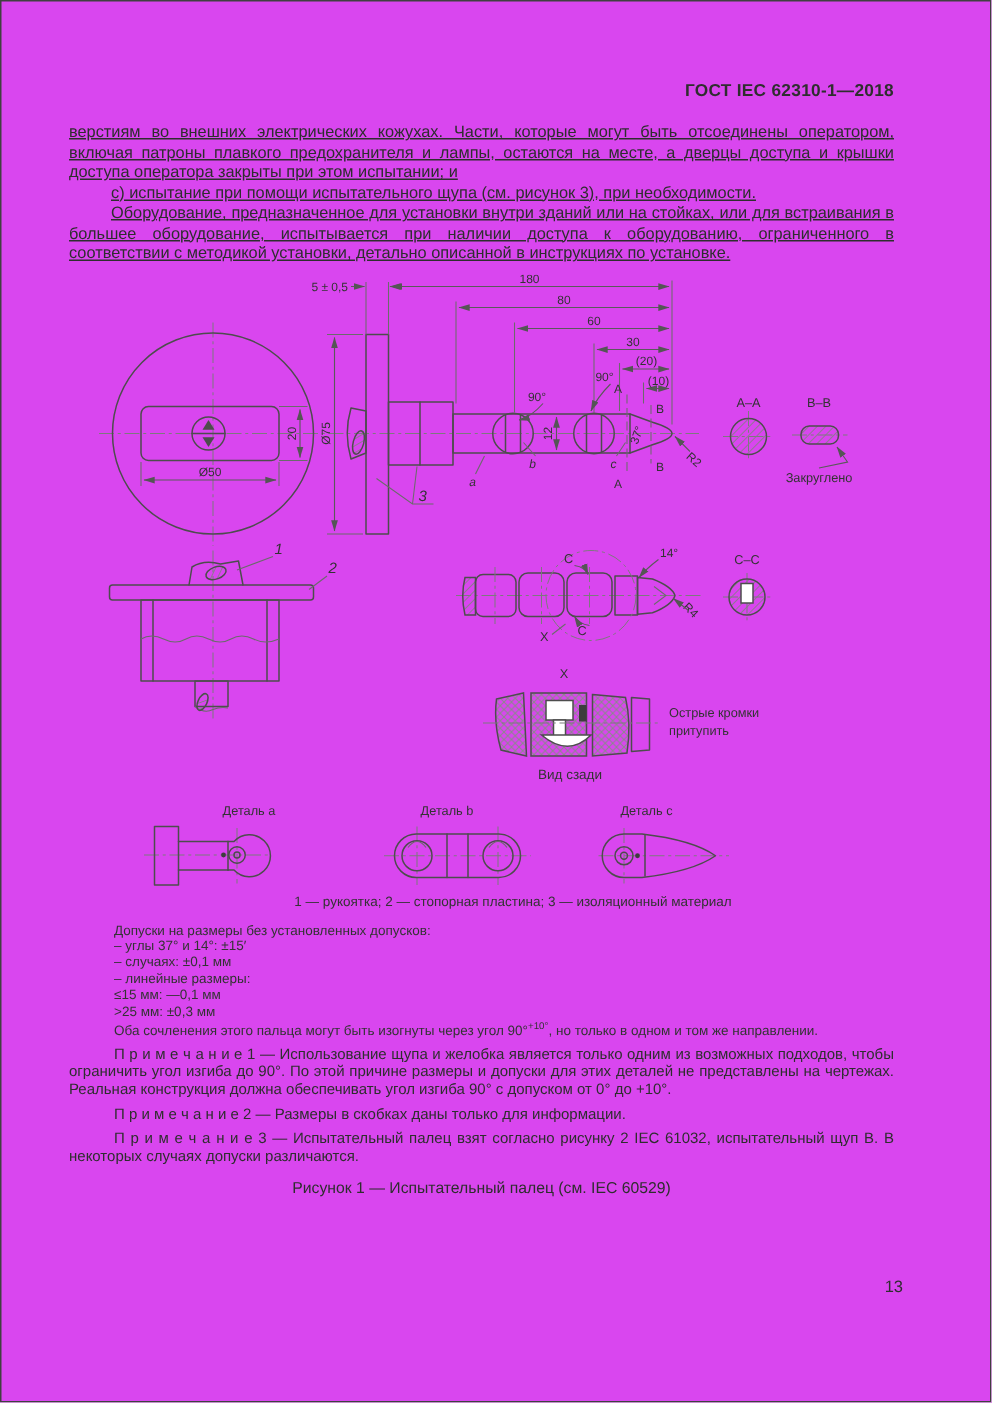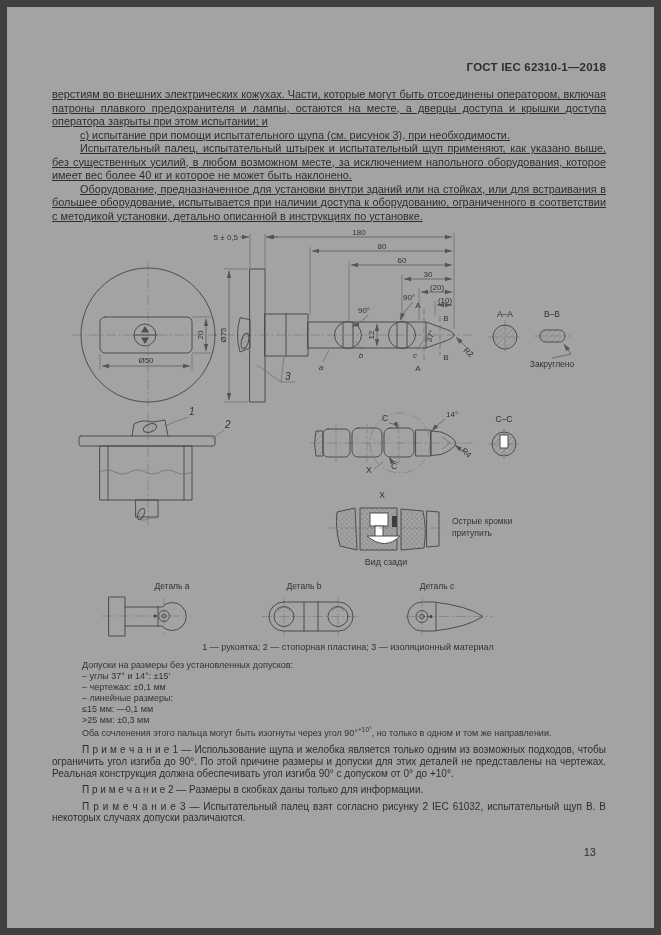--- a/index.html
+++ b/index.html
@@ -1,20 +1,20 @@
 <!DOCTYPE html>
 <html><head>
 <meta charset="utf-8">
 <style>
   html,body{margin:0;padding:0;background:#fff;}
   .page{
     width:661px;height:935px;box-sizing:border-box;position:relative;
-    background:#a3a3a3;border:7px solid #404040;
+    background:#d946ef;border:1px solid #404040;
     font-family:"Liberation Sans",sans-serif;color:#2e2e2e;
-    padding:54px 48px 0 45px;overflow:hidden;
+    padding:54px 64px 0 45px;overflow:hidden;
   }
   .header{text-align:right;font-weight:700;font-size:11.5px;letter-spacing:.2px;margin:0 0 15px 0;}
   .bt{font-size:10.9px;line-height:13.5px;text-align:justify;margin:0;text-decoration:underline;}
   .ind{text-indent:28px;}
   .single{text-align:left;}
   .fig{margin-top:6px;}
   .tol{font-size:9px;line-height:10.9px;margin:2px 0 0 30px;color:#333;}
   .tol sup{font-size:6.5px;}
   .note{font-size:10px;line-height:11.6px;text-align:justify;margin:5px 0 0 0;text-indent:30px;color:#2e2e2e;}
   .caption{text-align:center;font-size:10.5px;margin:9px 0 0 0;}
@@ -36,21 +36,20 @@
 </style>
 </head>
 <body>
 
 <div class="page">
 
   <div class="header">ГОСТ IEC 62310-1—2018</div>
 
   <p class="bt">верстиям во внешних электрических кожухах. Части, которые могут быть отсоединены оператором, включая патроны плавкого предохранителя и лампы, остаются на месте, а дверцы доступа и крышки доступа оператора закрыты при этом испытании; и</p>
   <p class="bt ind single">с)  испытание при помощи испытательного щупа (см. рисунок 3), при необходимости.</p>
-  <p class="bt ind">Испытательный палец, испытательный штырек и испытательный щуп применяют, как указано выше, без существенных усилий, в любом возможном месте, за исключением напольного оборудования, которое имеет вес более 40 кг и которое не может быть наклонено.</p>
   <p class="bt ind">Оборудование, предназначенное для установки внутри зданий или на стойках, или для встраивания в большее оборудование, испытывается при наличии доступа к оборудованию, ограниченного в соответствии с методикой установки, детально описанной в инструкциях по установке.</p>
 
   <div class="fig">
   <svg width="572" height="425" viewBox="0 0 572 425">
     <defs>
       <marker id="ar" viewBox="0 0 10 8" refX="9.5" refY="4" markerWidth="10" markerHeight="8" orient="auto-start-reverse">
         <path d="M0,1 L10,4 L0,7 Z" fill="#555"></path>
       </marker>
       <pattern id="ht" patternUnits="userSpaceOnUse" width="4" height="4" patternTransform="rotate(45)">
         <line x1="0" y1="0" x2="0" y2="4" stroke="#818181" stroke-width="1.1"></line>
@@ -273,26 +272,27 @@
       <circle cx="379" cy="387.5" r="1.6" fill="#3d3d3d"></circle>
     </g>
 
     <text class="t9 mid" x="296" y="421">1 — рукоятка; 2 — стопорная пластина; 3 — изоляционный материал</text>
   </svg>
   </div>
 
   <div class="tol">
     <div>Допуски на размеры без установленных допусков:</div>
     <div>– углы 37° и 14°: ±15′</div>
-    <div>– чертежах: ±0,1 мм</div>
+    <div>– случаях: ±0,1 мм</div>
     <div>– линейные размеры:</div>
     <div>≤15 мм: —0,1 мм</div>
     <div>&gt;25 мм: ±0,3 мм</div>
     <div><span>Оба сочленения этого пальца могут быть изогнуты через угол 90°</span><sup>+10°</sup><span>, но только в одном и том же направлении.</span></div>
   </div>
 
   <p class="note">П р и м е ч а н и е  1 — Использование щупа и желобка является только одним из возможных подходов, чтобы ограничить угол изгиба до 90°. По этой причине размеры и допуски для этих деталей не представлены на чертежах. Реальная конструкция должна обеспечивать угол изгиба 90° с допуском от 0° до +10°.</p>
   <p class="note">П р и м е ч а н и е  2 — Размеры в скобках даны только для информации.</p>
   <p class="note">П р и м е ч а н и е  3 — Испытательный палец взят согласно рисунку 2 IEC 61032, испытательный щуп B. В некоторых случаях допуски различаются.</p>
 
+  <p class="caption">Рисунок 1 — Испытательный палец (см. IEC 60529)</p>
 
   <div class="pagenum">13</div>
 </div>
 
 </body></html>

